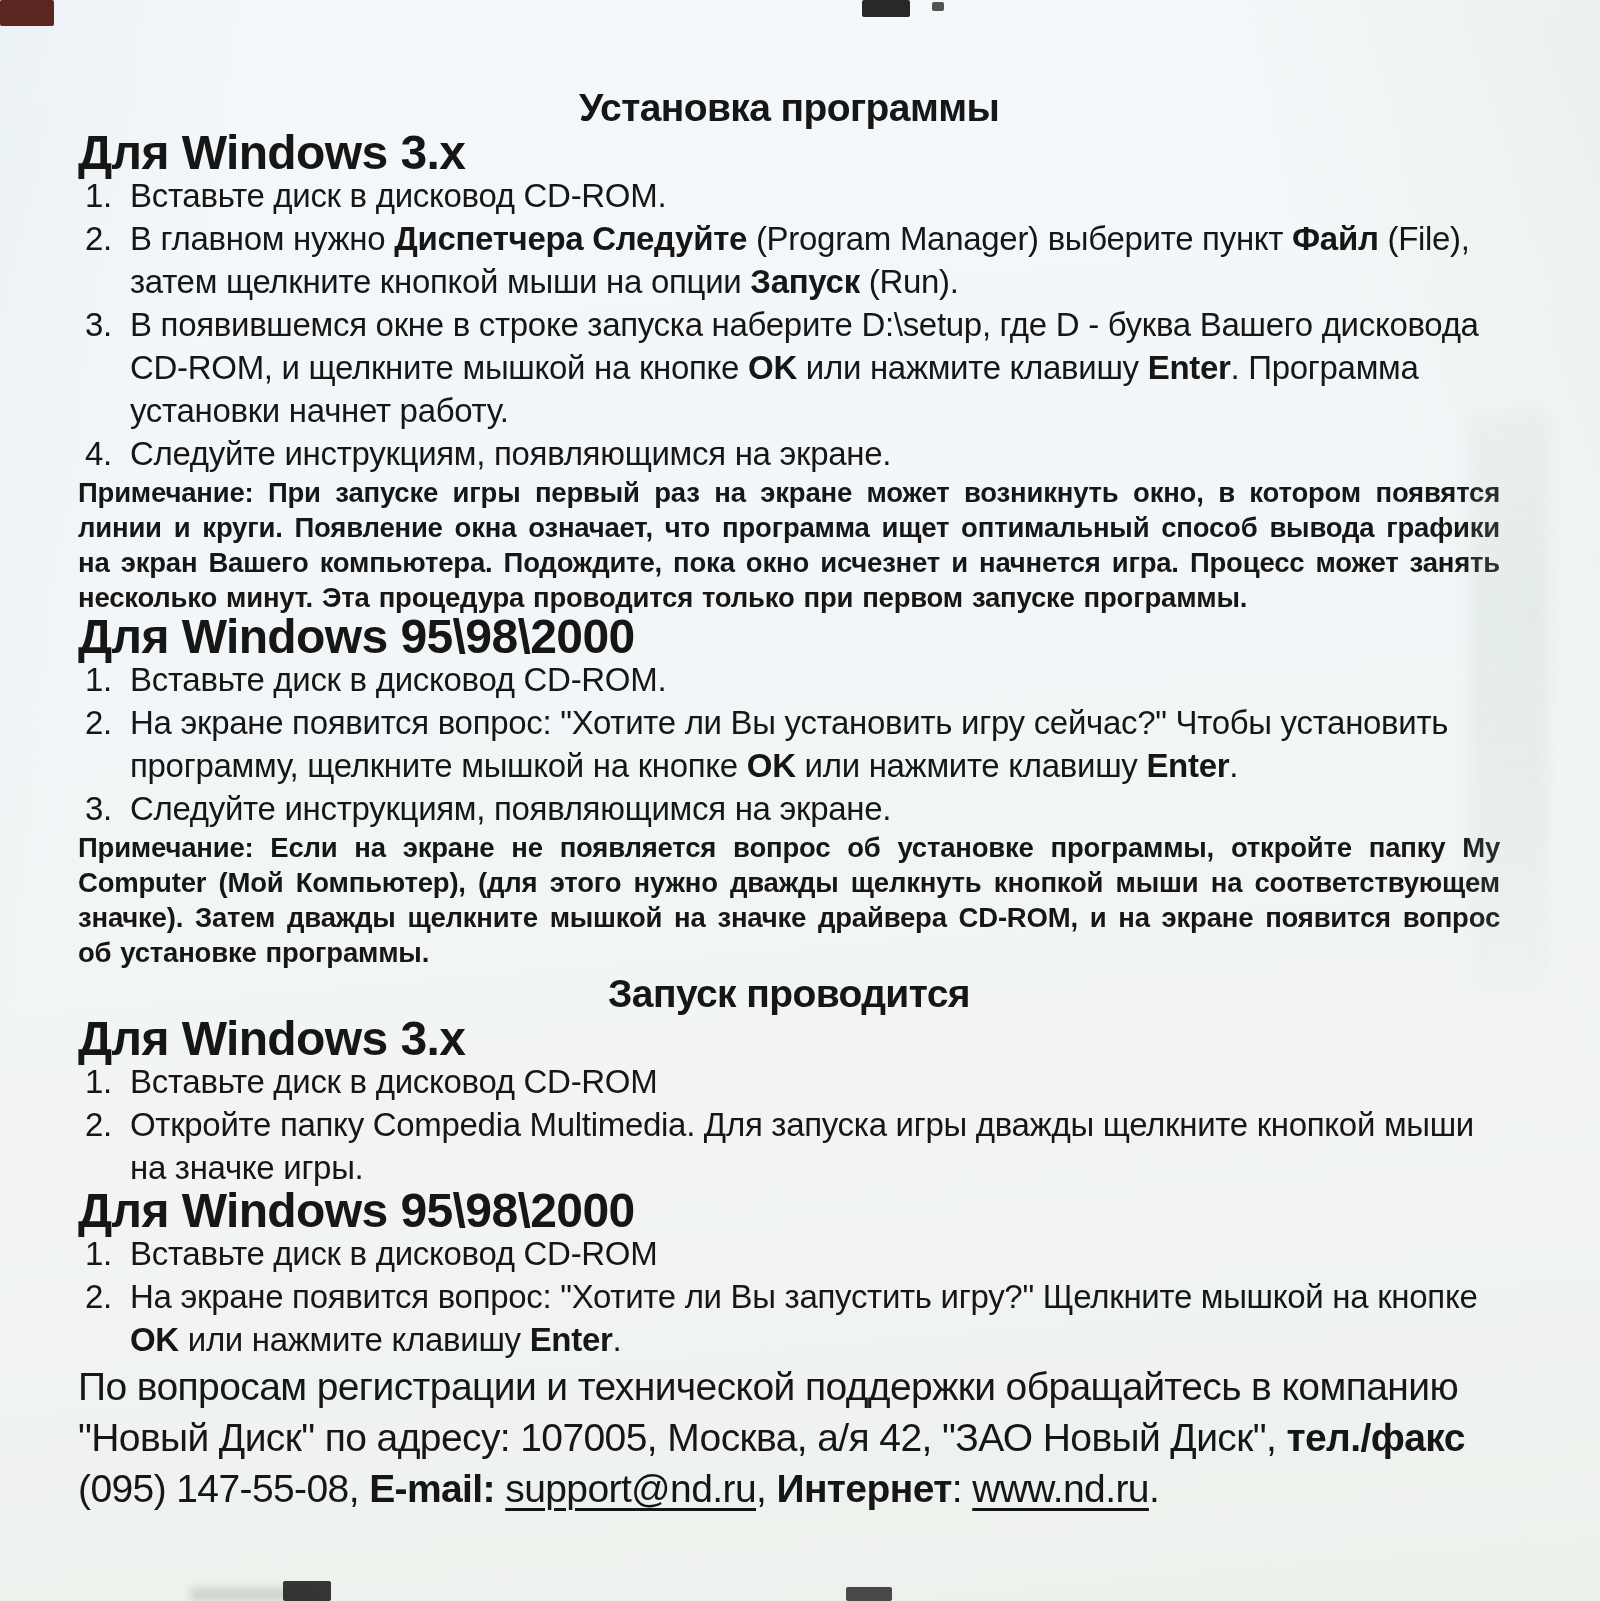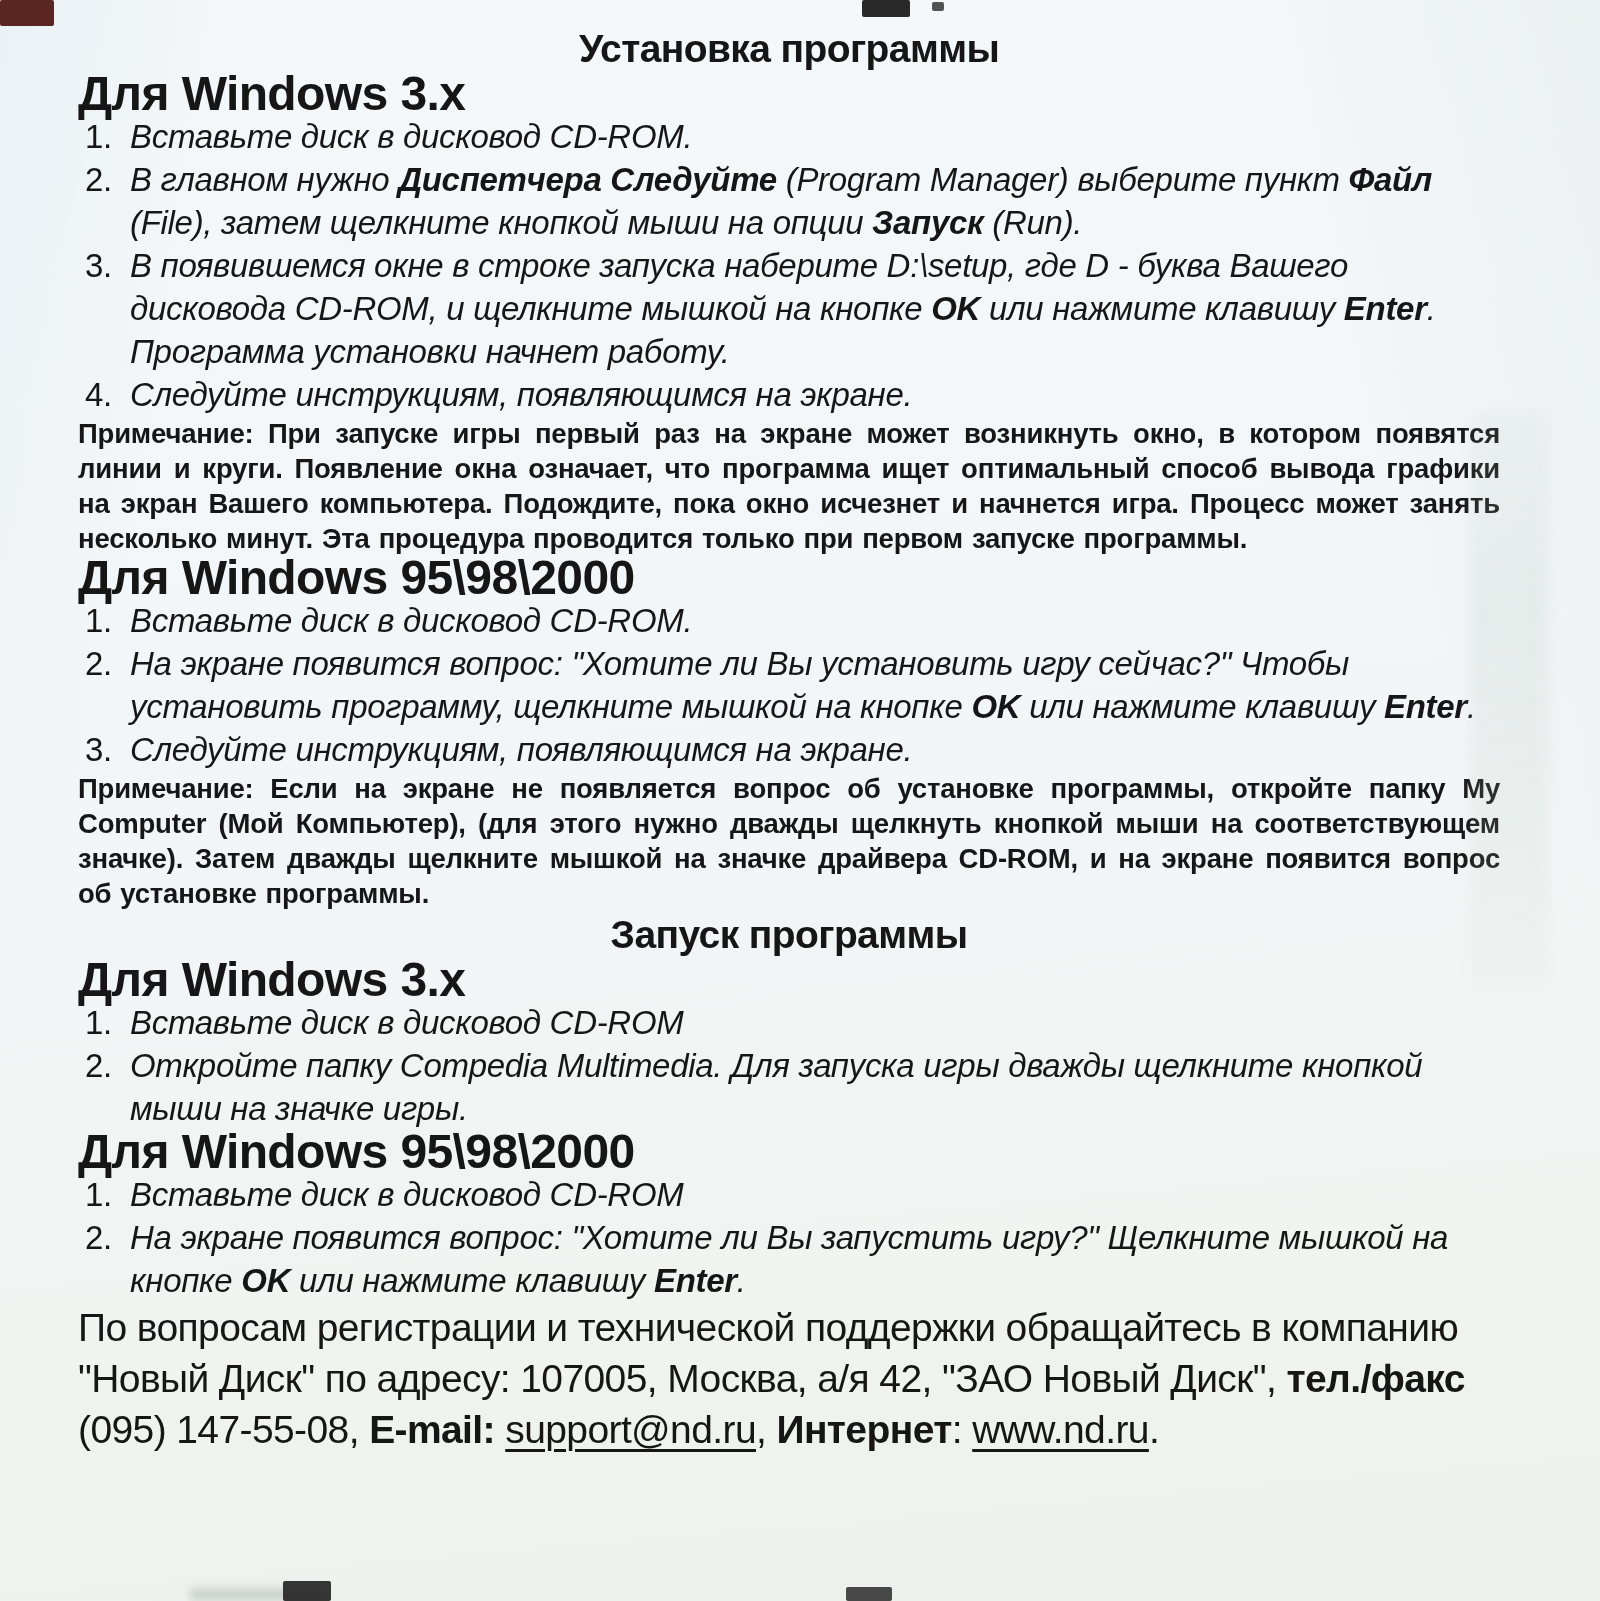--- a/index.html
+++ b/index.html
@@ -9,39 +9,39 @@
     color:#161616;
     background:
       linear-gradient(105deg, rgba(226,236,240,0.55) 0%, rgba(255,255,255,0) 14%),
       linear-gradient(250deg, rgba(222,232,226,0.45) 0%, rgba(255,255,255,0) 18%),
       linear-gradient(175deg, #f5f8fa 0%, #f3f6f8 38%, #f1f4f2 72%, #edf1ec 100%);
   }
   .page{
     position:relative;
     width:1600px;height:1601px;
     box-sizing:border-box;
-    padding:25px 100px 0 78px;
+    padding:84px 100px 0 78px;
   }
   
   h1.sec{
     font-size:39px;font-weight:bold;text-align:center;
     margin:0;letter-spacing:-0.6px;line-height:47px;
   }
   h2.sub{
     font-size:48px;font-weight:bold;
     margin:0;letter-spacing:-0.6px;line-height:43px;
   }
   
   ol.steps{list-style:none;margin:0;padding:0;}
   ol.steps li{
     display:flex;align-items:flex-start;
     font-size:33px;line-height:43px;letter-spacing:-0.3px;
   }
   ol.steps .num{flex:0 0 52px;box-sizing:border-box;padding-left:7px;}
-  ol.steps .txt{flex:1;font-style:italic;}
+  ol.steps .txt{flex:1;}
   
   p.note{
     font-weight:bold;font-size:27.5px;line-height:35px;
     text-align:justify;letter-spacing:-0.2px;word-spacing:1.5px;
     margin:0;
   }
   p.support-text{
     font-size:39px;line-height:51px;letter-spacing:-0.6px;margin:0;
   }
   .b{font-weight:bold;}
@@ -120,21 +120,21 @@
       <span class="txt"><span>На экране появится вопрос: "Хотите ли Вы установить игру сейчас?" Чтобы установить программу, щелкните мышкой на кнопке </span><span class="b">OK</span><span> или нажмите клавишу </span><span class="b">Enter</span><span>.</span></span>
     </li>
     <li>
       <span class="num">3.</span>
       <span class="txt"><span>Следуйте инструкциям, появляющимся на экране.</span></span>
     </li>
   </ol>
 
   <p class="note m-note2">Примечание: Если на экране не появляется вопрос об установке программы, откройте папку My Computer (Мой Компьютер), (для этого нужно дважды щелкнуть кнопкой мыши на соответствующем значке). Затем дважды щелкните мышкой на значке драйвера CD-ROM, и на экране появится вопрос об установке программы.</p>
 
-  <h1 class="sec m-title2">Запуск программы</h1>
+  <h1 class="sec m-title2">Запуск проводится</h1>
 
   <h2 class="sub m-h2c">Для Windows 3.x</h2>
   <ol class="steps">
     <li>
       <span class="num">1.</span>
       <span class="txt"><span>Вставьте диск в дисковод CD-ROM</span></span>
     </li>
     <li>
       <span class="num">2.</span>
       <span class="txt"><span>Откройте папку Compedia Multimedia. Для запуска игры дважды щелкните кнопкой мыши на значке игры.</span></span>

